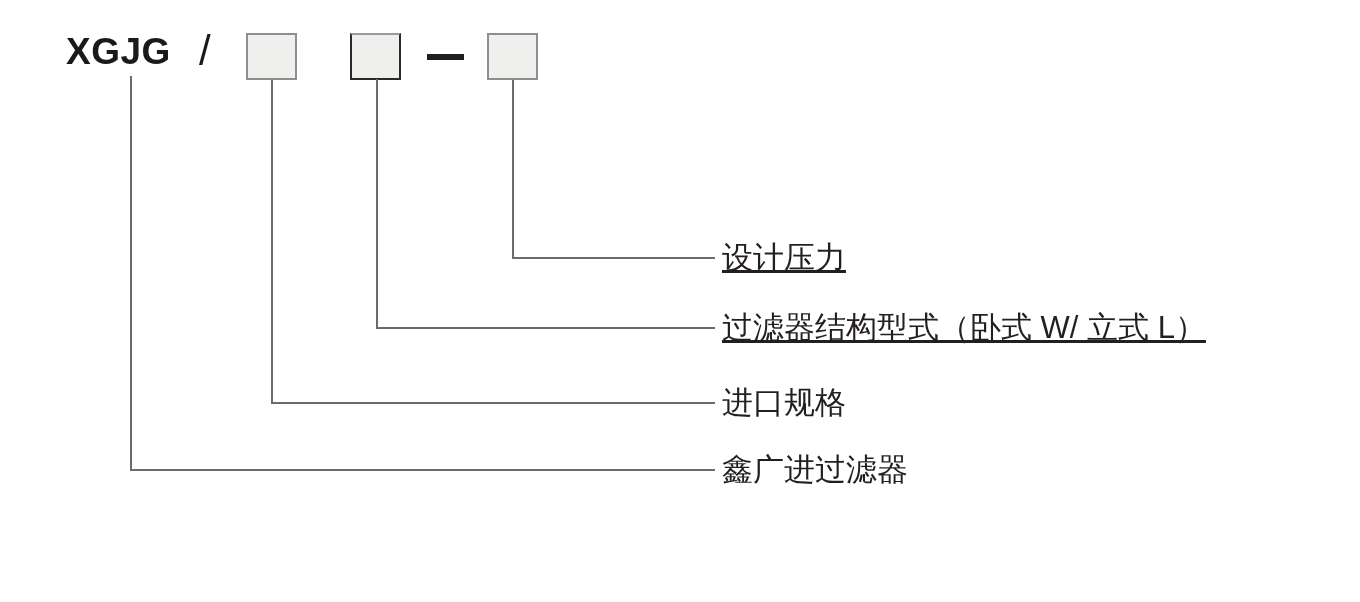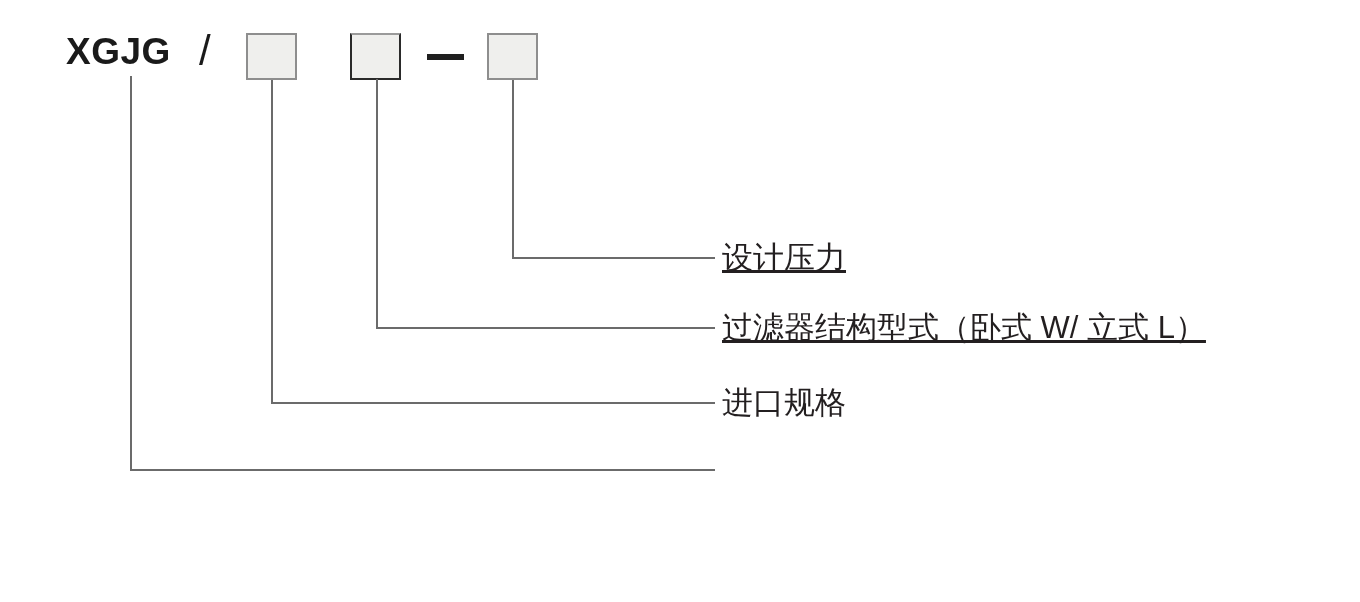--- a/index.html
+++ b/index.html
@@ -122,14 +122,15 @@
 
     <polyline points="131,76 131,470 715,470" fill="none" stroke="#6b6b6b" stroke-width="2"></polyline>
   </svg>
 
   <div class="leader-label l-pressure">设计压力</div>
 
   <div class="leader-label l-structure">过滤器结构型式（卧式 W/ 立式 L）</div>
 
   <div class="leader-label l-inlet">进口规格</div>
 
+  <div class="leader-label l-brand">鑫广进过滤器</div>
 
 </div>
 
 </body></html>

